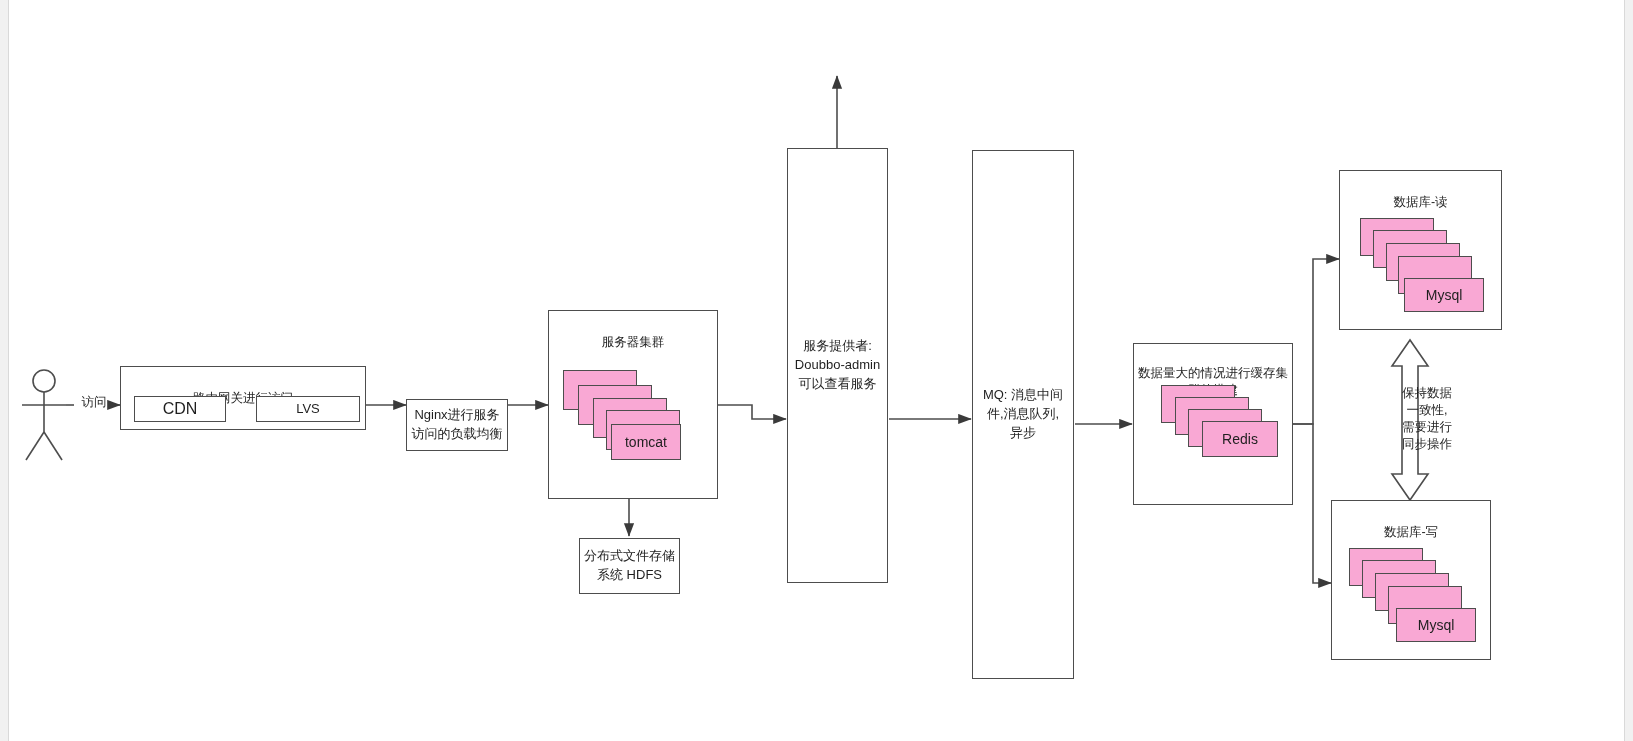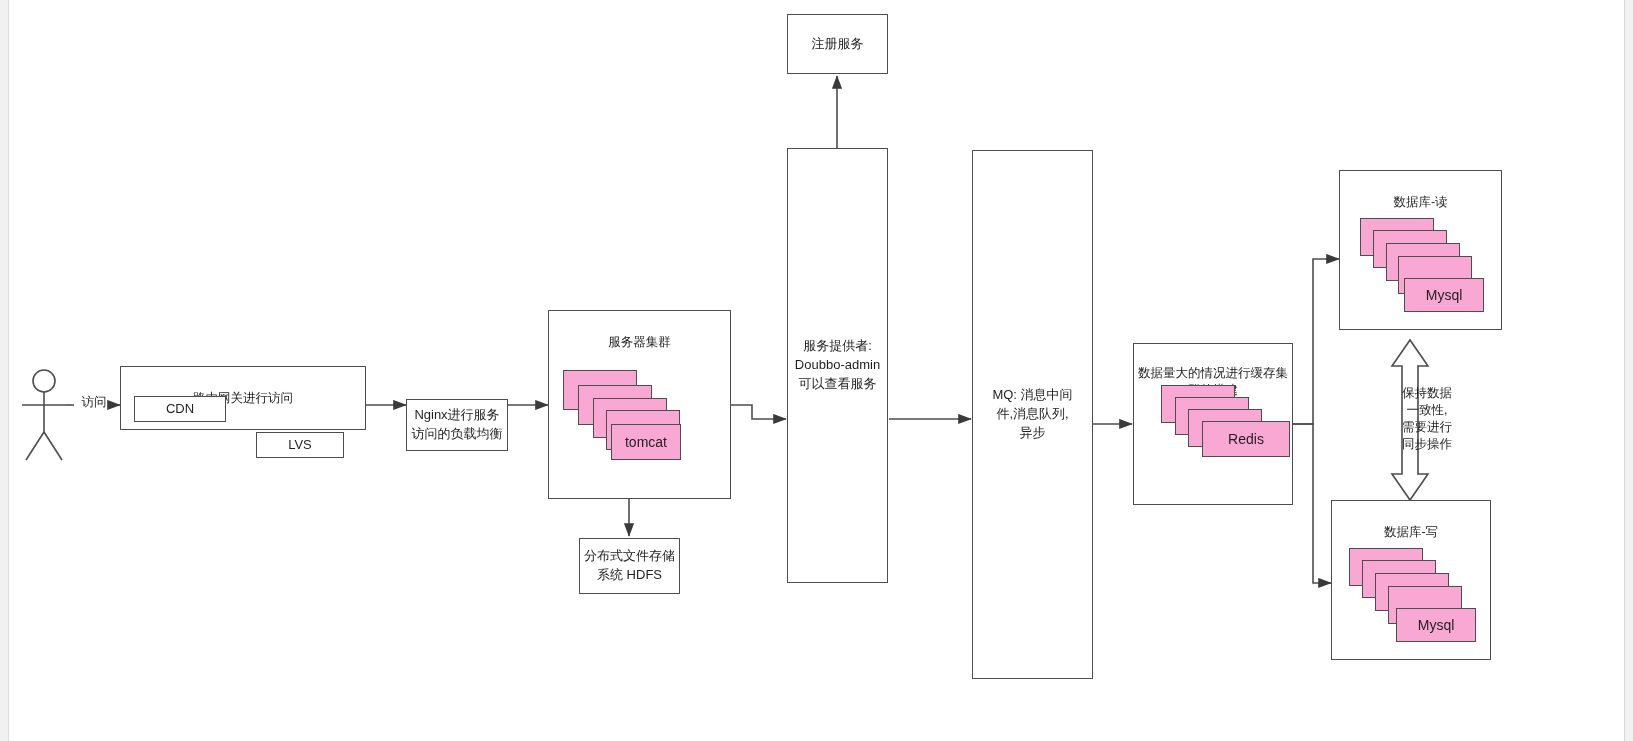--- a/index.html
+++ b/index.html
@@ -136,56 +136,55 @@
   <div class="edge-label" style="left:72px; top:394px; width:44px;font-family:Liberation Serif, serif;">访问</div>
 
   <div class="edge-label" style="left:1396px; top:385px; width:62px;">保持数据
 一致性,
 需要进行
 同步操作</div>
 
   <div class="node container-node" style="left:120px; top:366px; width:246px; height:64px;">
     <span class="title-text">路由网关进行访问</span>
   </div>
-  <div class="node" style="left:134px; top:396px; width:92px; height:26px; font-size:13px;">CDN</div>
-  <div class="node" style="left:256px; top:396px; width:88px; height:26px; font-size:13px;margin-top:36px;">LVS</div>
+  <div class="node" style="left:134px; top:396px; width:92px; height:26px; font-size:16px;">CDN</div>
+  <div class="node" style="left:256px; top:396px; width:104px; height:26px; font-size:13px;">LVS</div>
 
   <div class="node" style="left:406px; top:379px; width:102px; height:52px;margin-top:20px;">Nginx进行服务
 访问的负载均衡</div>
 
-  <div class="node container-node" style="left:548px; top:310px; width:183px; height:189px;">
+  <div class="node container-node" style="left:548px; top:310px; width:170px; height:189px;">
     <span class="title-text">服务器集群</span>
   </div>
   <div class="stack-card" style="left:563px; top:370px; width:74px; height:40px;"></div>
   <div class="stack-card" style="left:578px; top:385px; width:74px; height:40px;"></div>
   <div class="stack-card" style="left:593px; top:398px; width:74px; height:40px;"></div>
   <div class="stack-card" style="left:606px; top:410px; width:74px; height:40px;"></div>
   <div class="stack-card" style="left:611px; top:424px; width:70px; height:36px;">tomcat</div>
 
   <div class="node" style="left:579px; top:538px; width:101px; height:56px;">分布式文件存储
 系统 HDFS</div>
 
-  <div class="node" style="left:787px; top:14px; width:101px; height:60px;">注册服务</div>
 
   <div class="node" style="left:787px; top:148px; width:101px; height:435px;">服务提供者:
 Doubbo-admin
 可以查看服务</div>
 
-  <div class="node" style="left:972px; top:150px; width:121px; height:529px;">MQ: 消息中间
+  <div class="node" style="left:972px; top:150px; width:102px; height:529px;">MQ: 消息中间
 件,消息队列,
 异步</div>
 
   <div class="node container-node" style="left:1133px; top:343px; width:160px; height:162px; padding-top:4px;">
     <span class="title-text">数据量大的情况进行缓存集
 群的搭建</span>
   </div>
   <div class="stack-card" style="left:1161px; top:385px; width:74px; height:38px;"></div>
   <div class="stack-card" style="left:1175px; top:397px; width:74px; height:38px;"></div>
   <div class="stack-card" style="left:1188px; top:409px; width:74px; height:38px;"></div>
-  <div class="stack-card" style="left:1202px; top:421px; width:88px; height:36px;">Redis</div>
+  <div class="stack-card" style="left:1202px; top:421px; width:76px; height:36px;">Redis</div>
 
   <div class="node container-node" style="left:1339px; top:170px; width:163px; height:160px;">
     <span class="title-text">数据库-读</span>
   </div>
   <div class="stack-card" style="left:1360px; top:218px; width:74px; height:38px;"></div>
   <div class="stack-card" style="left:1373px; top:230px; width:74px; height:38px;"></div>
   <div class="stack-card" style="left:1386px; top:243px; width:74px; height:38px;"></div>
   <div class="stack-card" style="left:1398px; top:256px; width:74px; height:38px;"></div>
   <div class="stack-card" style="left:1404px; top:278px; width:80px; height:34px;">Mysql</div>
 

